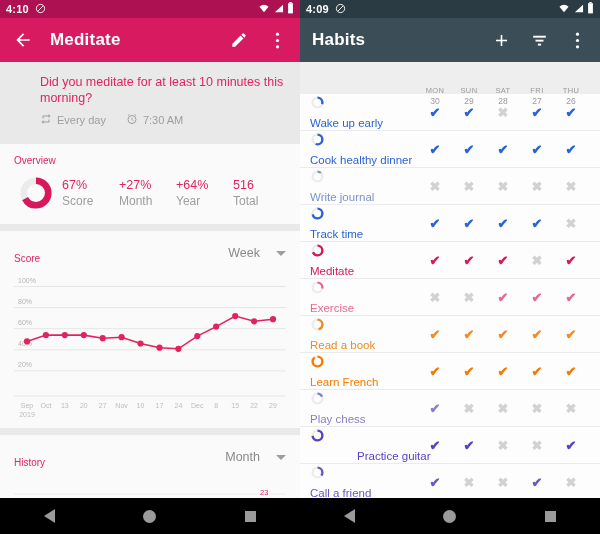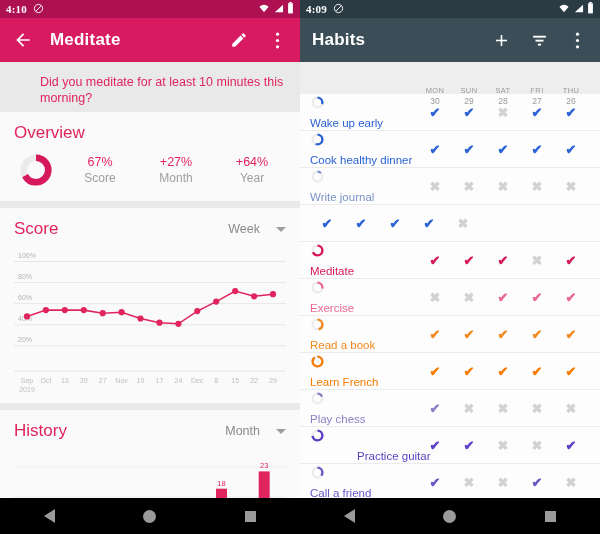--- a/index.html
+++ b/index.html
@@ -8,21 +8,21 @@
     background: #000;
     font-family: "Liberation Sans", sans-serif;
     overflow: hidden;
   }
   .screen { position: relative; width: 600px; height: 534px; display: flex; }
   .pane { width: 300px; height: 534px; position: relative; overflow: hidden; }
 
   
   .statusbar {
     height: 18px; display: flex; align-items: center;
-    padding: 0 6px; font-size: 11px; color: #fff; font-weight: bold; font-family: Liberation Serif, serif;
+    padding: 0 6px; font-size: 11px; color: #fff; font-weight: bold;
   }
   .sb-left { display: flex; align-items: center; gap: 6px; }
   .sb-time { font-size: 11px; letter-spacing: .2px; }
   .sb-right { margin-left: auto; display: flex; align-items: center; gap: 3px; }
   .sb-left-pane { background: #ad1152; }
   .sb-right-pane { background: #2b3b44; gap: 39px; }
 
   
   .toolbar { height: 44px; display: flex; align-items: center; padding: 0 12px; }
   .tb-left { background: #d81b60; }
@@ -33,29 +33,29 @@
 
   
   .left-body { background: #e9e9e9; height: 472px; overflow: hidden; }
   .card { background: #fafafa; margin-bottom: 7px; }
 
   .question-card { background: #e9e9e9; padding: 12px 14px 6px 40px; }
   .question { color: #e0245e; font-size: 12.5px; line-height: 16px; }
   .qmeta { display: flex; align-items: center; gap: 5px; margin-top: 7px; color: #9e9e9e; font-size: 11px; }
   .qmeta .sep { width: 10px; }
 
-  .card-title { color: #e0245e; font-size: 17px; padding: 11px 14px 6px 14px; }
+  .card-title { color: #e0245e; font-size: 10px; padding: 11px 14px 6px 14px; margin-top: 11px; }
   .card-head { display: flex; align-items: center; padding: 11px 14px 6px 14px; }
   .card-head .card-title { padding: 0; }
   .spinner { margin-left: auto; display: flex; align-items: center; gap: 16px; color: #8a8a8a; font-size: 12.5px; cursor: pointer; }
   .caret { width: 0; height: 0; border-left: 5px solid transparent; border-right: 5px solid transparent; border-top: 5px solid #9e9e9e; }
 
   .overview-row { display: flex; align-items: center; padding: 4px 10px 14px 10px; }
   .ring-wrap { width: 52px; display: flex; justify-content: center; }
-  .ov-item { flex: 1; text-align: center; }
+  .ov-item { flex: 1; text-align: left; }
   .ov-val { color: #e0245e; font-size: 12.5px; }
   .ov-lab { color: #9e9e9e; font-size: 12px; margin-top: 2px; }
 
   
   .chart-box { position: relative; padding: 0 8px 6px 8px; }
   .score-svg { display: block; width: 284px; height: 152px; }
   .hist-svg { display: block; width: 284px; height: 70px; }
 
   
   .right-body { background: #fff; height: 472px; overflow: hidden; }
@@ -134,20 +134,37 @@
               <circle cx="3" cy="20" r="2" fill="#fff"></circle>
             </svg>
         </div>
       </div>
     </div>
 
     <div class="left-body">
 
       <div class="question-card">
         <div class="question">Did you meditate for at least 10 minutes this morning?</div>
+        <div class="qmeta">
+          <span>
+            <svg width="12" height="12" viewBox="0 0 24 24">
+                <path d="M7 7h10v3l4-4-4-4v3H5v6h2V7zm10 10H7v-3l-4 4 4 4v-3h12v-6h-2v4z" fill="#9e9e9e"></path>
+              </svg>
+          </span>
+          <span>Every day</span>
+          <span class="sep"></span>
+          <span>
+            <svg width="12" height="12" viewBox="0 0 24 24">
+                <circle cx="12" cy="13" r="8" fill="none" stroke="#9e9e9e" stroke-width="2"></circle>
+                <path d="M12 9v4.5l3 1.8" stroke="#9e9e9e" stroke-width="1.6" fill="none"></path>
+                <path d="M4 5l3-2M20 5l-3-2" stroke="#9e9e9e" stroke-width="1.8"></path>
+              </svg>
+          </span>
+          <span>7:30 AM</span>
+        </div>
       </div>
 
       <div class="card">
         <div class="card-title">Overview</div>
         <div class="overview-row">
           <div class="ring-wrap">
             <svg width="34" height="34" viewBox="0 0 36 36">
               <circle cx="18" cy="18" r="13" fill="none" stroke="#eceaea" stroke-width="7"></circle>
               <circle id="ov-ring" cx="18" cy="18" r="13" fill="none" stroke="#d6185c" stroke-width="7" stroke-dasharray="54.7 81.7" transform="rotate(-90 18 18)"></circle>
             </svg>
@@ -156,20 +173,24 @@
             <div class="ov-val">67%</div>
             <div class="ov-lab">Score</div>
           </div>
           <div class="ov-item">
             <div class="ov-val">+27%</div>
             <div class="ov-lab">Month</div>
           </div>
           <div class="ov-item">
             <div class="ov-val">+64%</div>
             <div class="ov-lab">Year</div>
+          </div>
+          <div class="ov-item">
+            <div class="ov-val">516</div>
+            <div class="ov-lab">Total</div>
           </div>
         </div>
       </div>
 
       <div class="card">
         <div class="card-head">
           <span class="card-title">Score</span>
           <div class="spinner">
             <span>Week</span>
             <span class="caret"></span>
@@ -370,20 +391,27 @@
               </svg>
               <span class="habit-name" style="color: rgb(122, 147, 201);">Write journal</span>
             </div>
             <div class="mark x">✖</div>
             <div class="mark x">✖</div>
             <div class="mark x">✖</div>
             <div class="mark x">✖</div>
             <div class="mark x">✖</div>
           </div>
           <div class="habit-row">
+            <div class="habit-label">
+              <svg width="15" height="15" viewBox="0 0 20 20">
+                <circle cx="10" cy="10" r="6.5" fill="none" stroke="#ececec" stroke-width="3.2"></circle>
+                <circle cx="10" cy="10" r="6.5" fill="none" stroke="#2b63d4" stroke-width="3.2" stroke-dasharray="28.59 40.84" transform="rotate(-90 10 10)"></circle>
+              </svg>
+              <span class="habit-name" style="color: rgb(43, 99, 212);">Track time</span>
+            </div>
             <div class="mark" style="color: rgb(43, 99, 212);">✔</div>
             <div class="mark" style="color: rgb(43, 99, 212);">✔</div>
             <div class="mark" style="color: rgb(43, 99, 212);">✔</div>
             <div class="mark" style="color: rgb(43, 99, 212);">✔</div>
             <div class="mark x">✖</div>
           </div>
           <div class="habit-row">
             <div class="habit-label">
               <svg width="15" height="15" viewBox="0 0 20 20">
                 <circle cx="10" cy="10" r="6.5" fill="none" stroke="#ececec" stroke-width="3.2"></circle>

